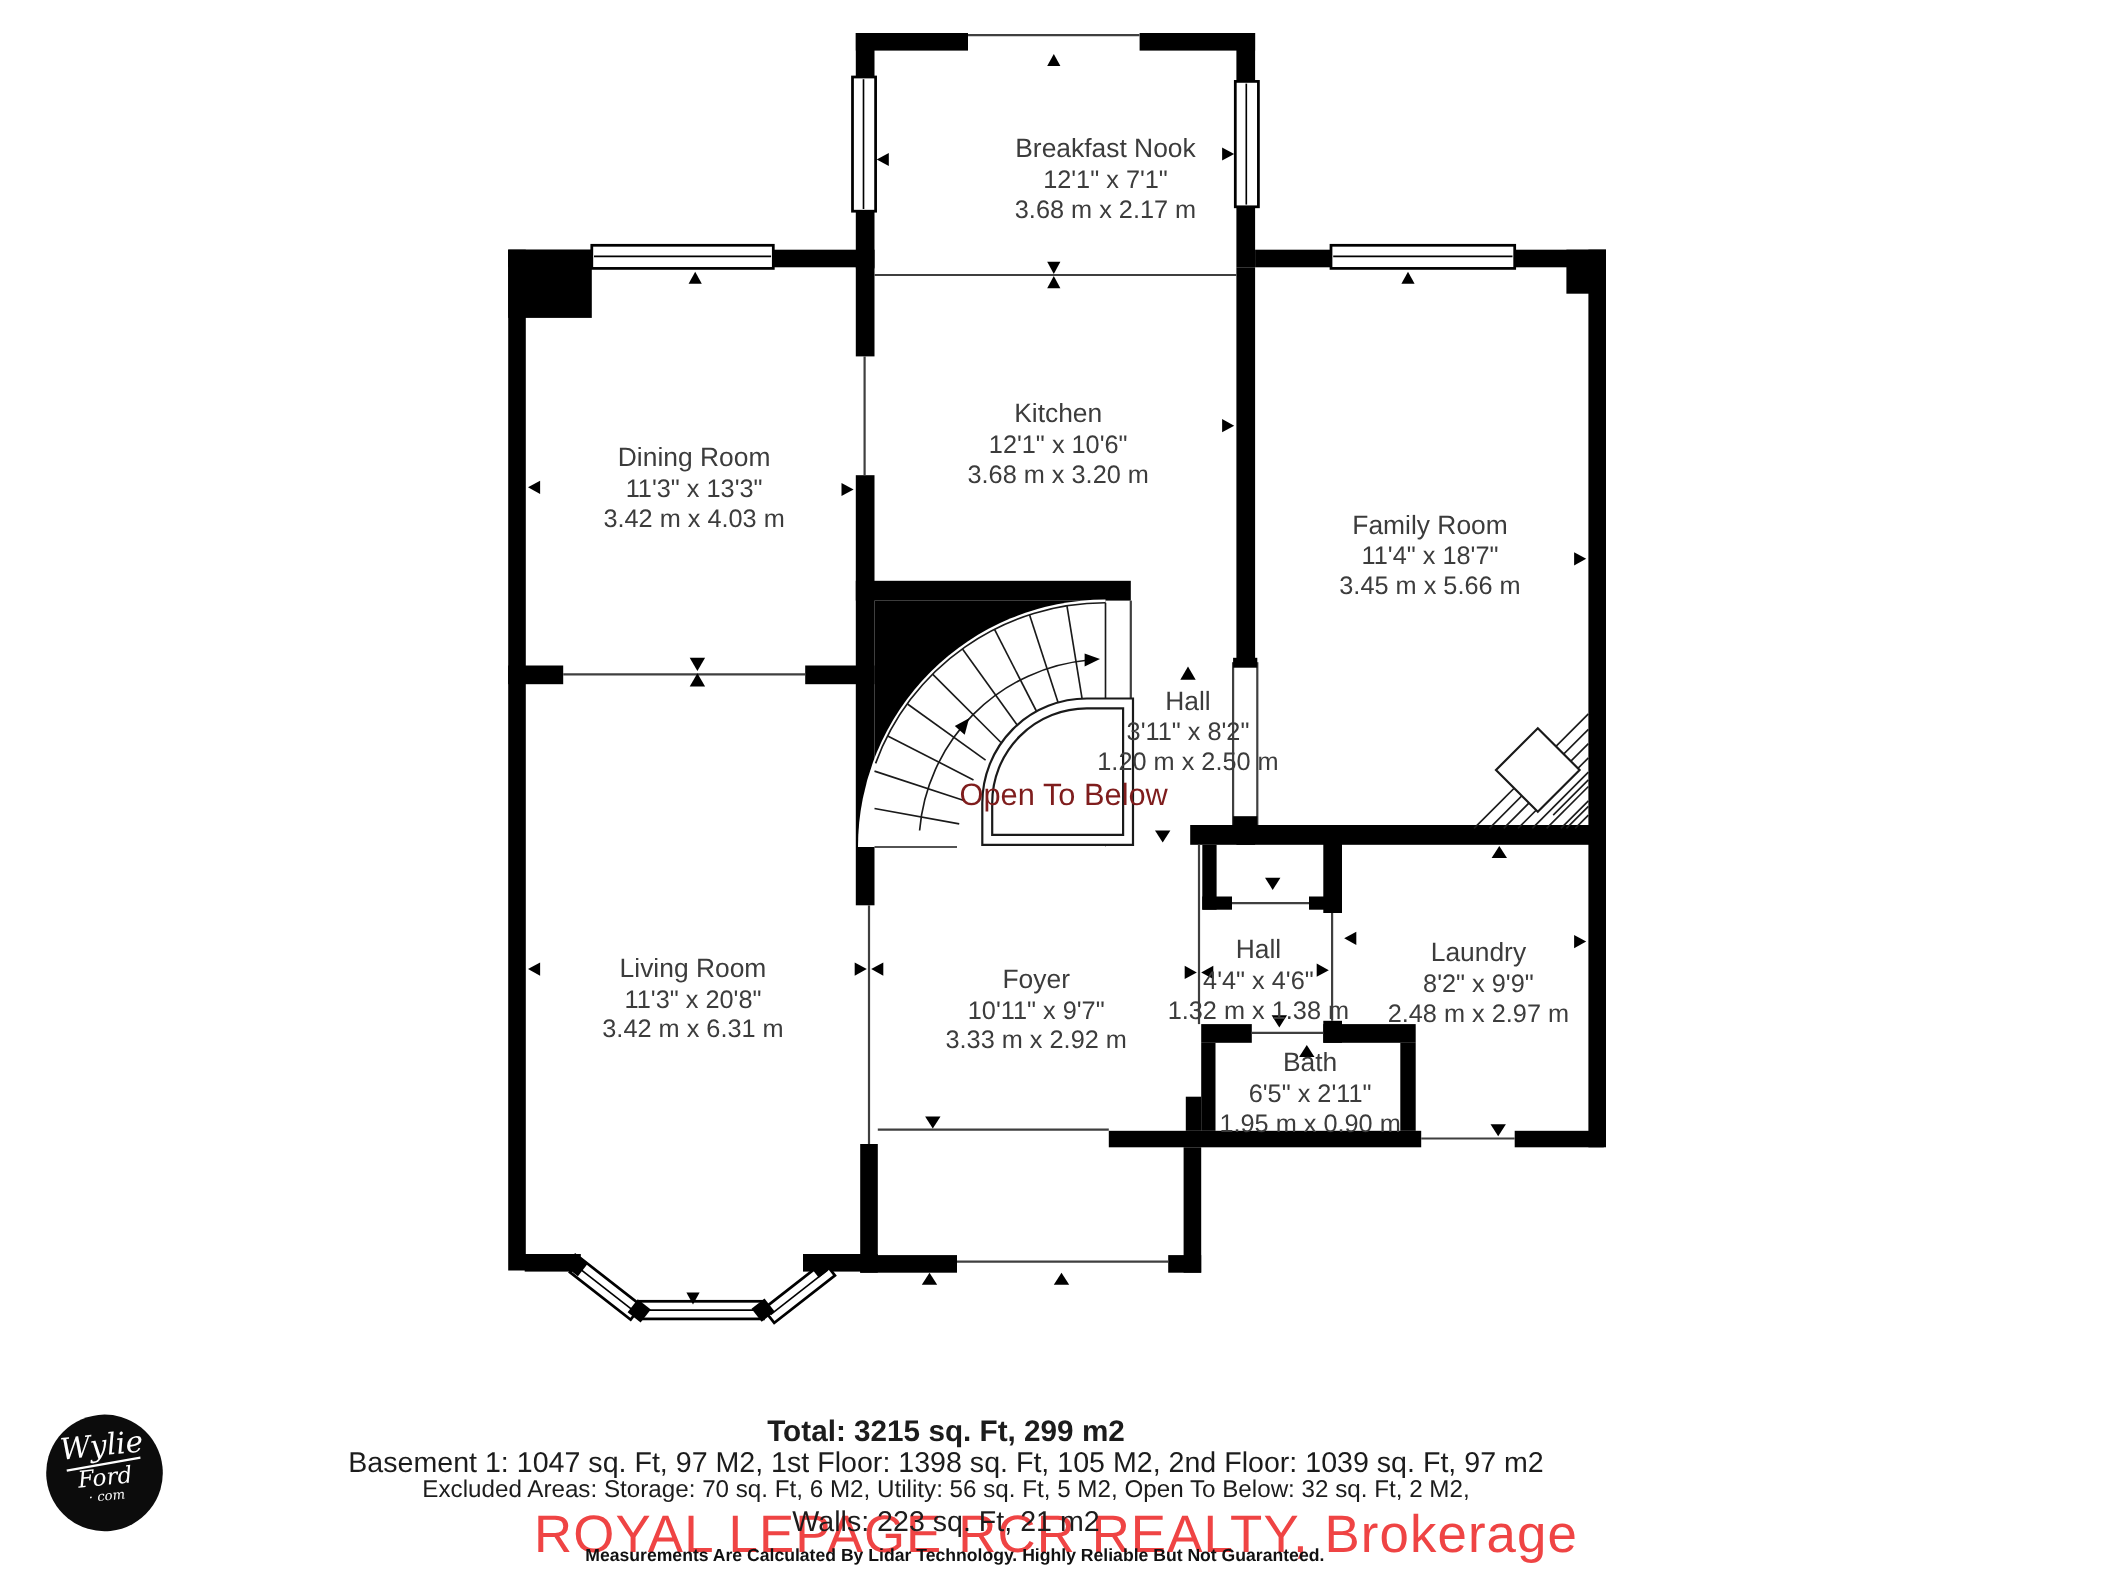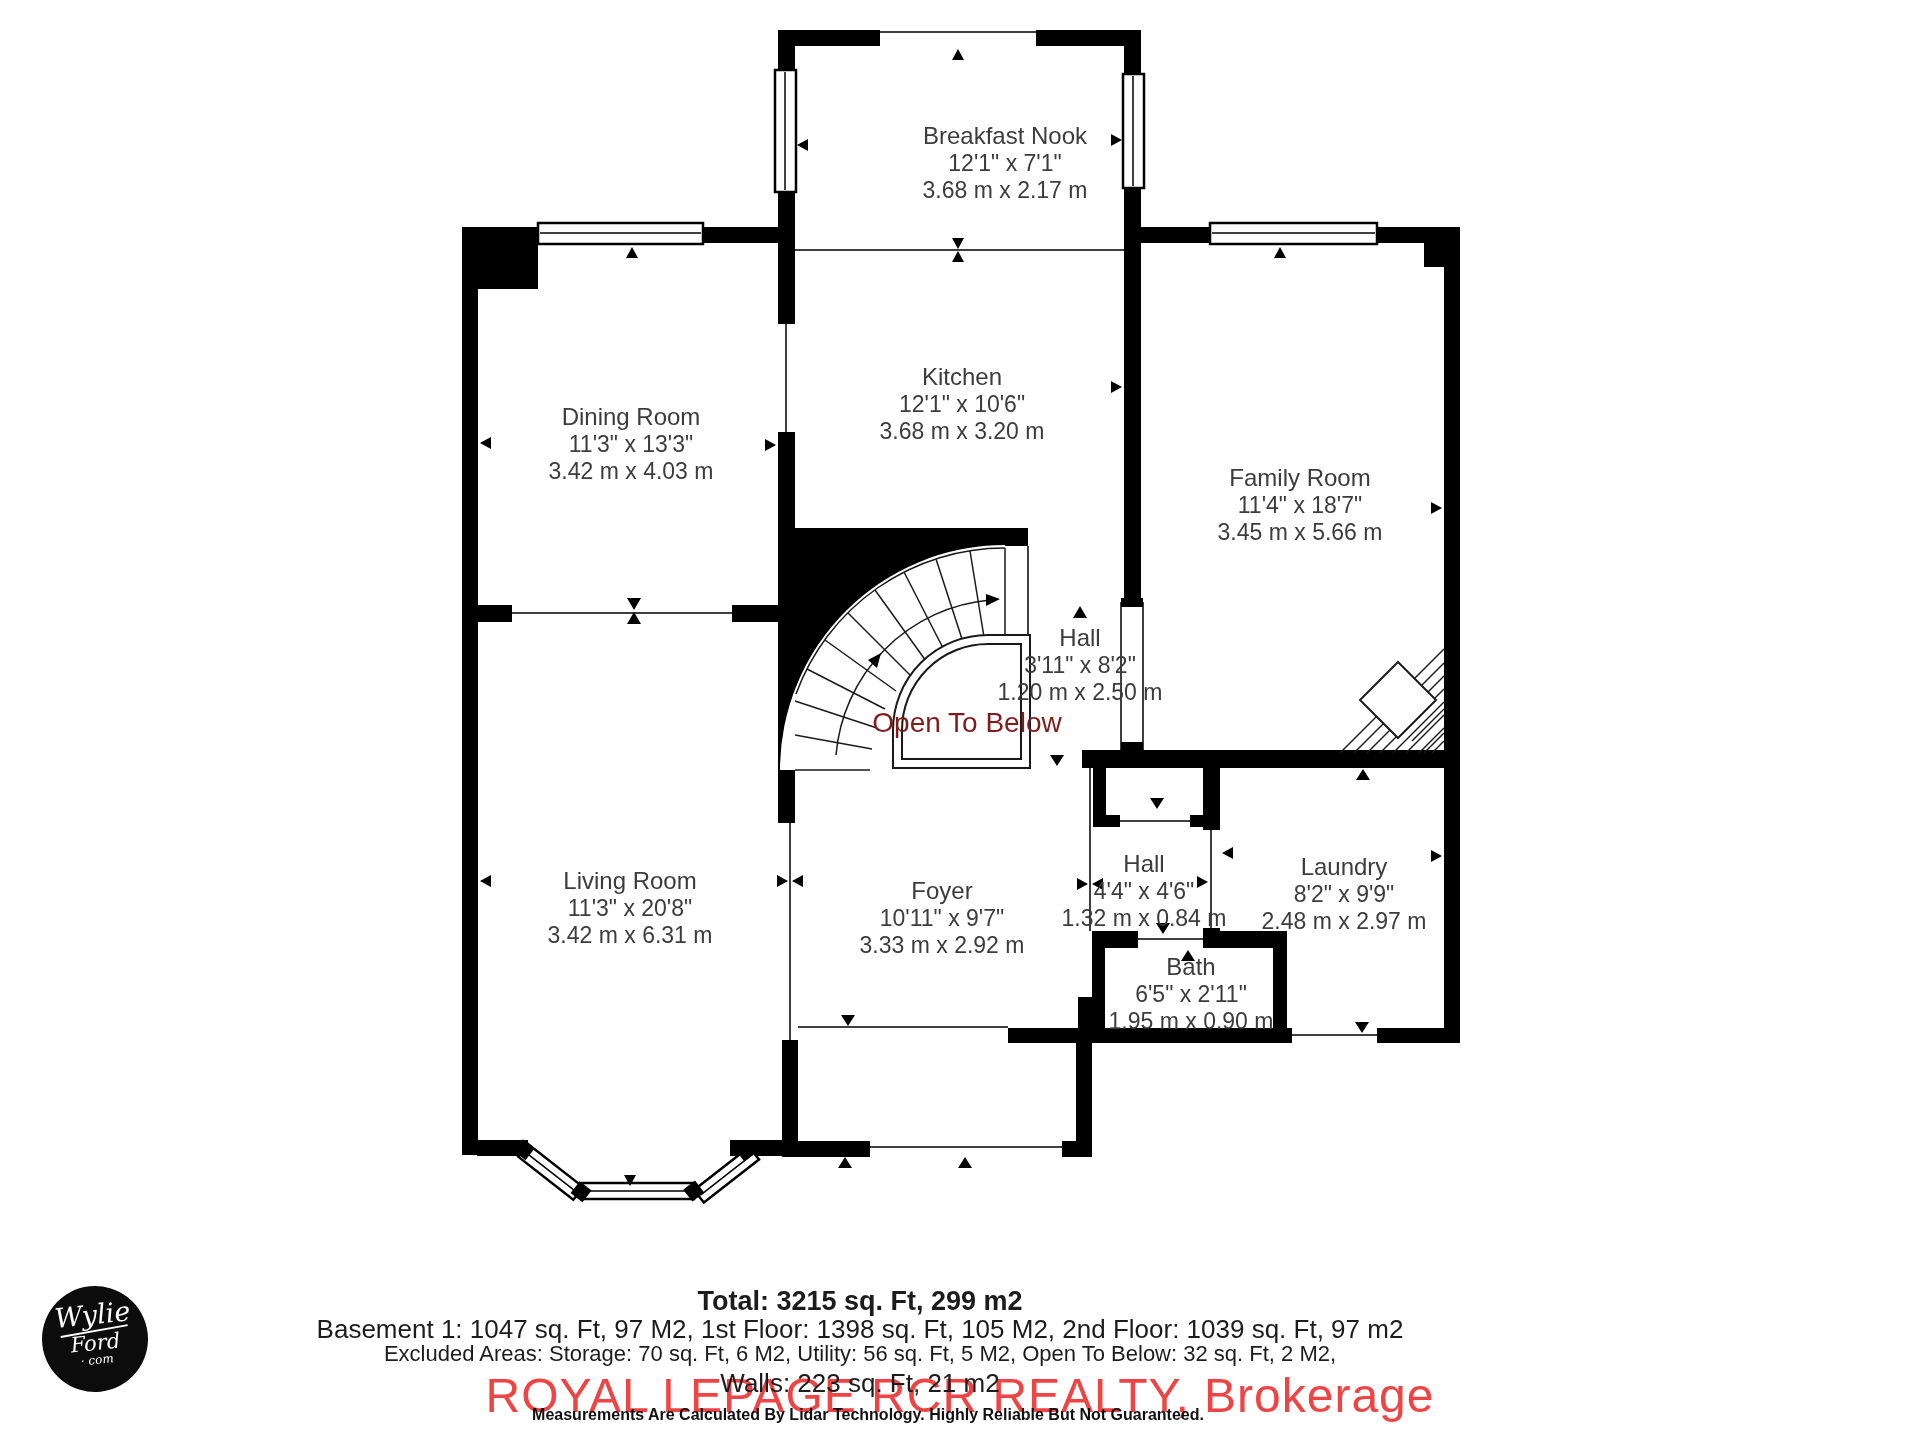--- a/index.html
+++ b/index.html
@@ -235,21 +235,21 @@
   <span class="room-dim">3.42 m x 6.31 m</span>
 </div>
 <div class="room-label" style="left:942px;top:877px;">
   <span class="room-name">Foyer</span>
   <span class="room-dim">10'11" x 9'7"</span>
   <span class="room-dim">3.33 m x 2.92 m</span>
 </div>
 <div class="room-label" style="left:1144px;top:850px;">
   <span class="room-name">Hall</span>
   <span class="room-dim">4'4" x 4'6"</span>
-  <span class="room-dim">1.32 m x 0.84 m</span>
+  <span class="room-dim">1.32 m x 1.38 m</span>
 </div>
 <div class="room-label" style="left:1344px;top:853px;">
   <span class="room-name">Laundry</span>
   <span class="room-dim">8'2" x 9'9"</span>
   <span class="room-dim">2.48 m x 2.97 m</span>
 </div>
 <div class="room-label" style="left:1191px;top:953px;">
   <span class="room-name">Bath</span>
   <span class="room-dim">6'5" x 2'11"</span>
   <span class="room-dim">1.95 m x 0.90 m</span>

